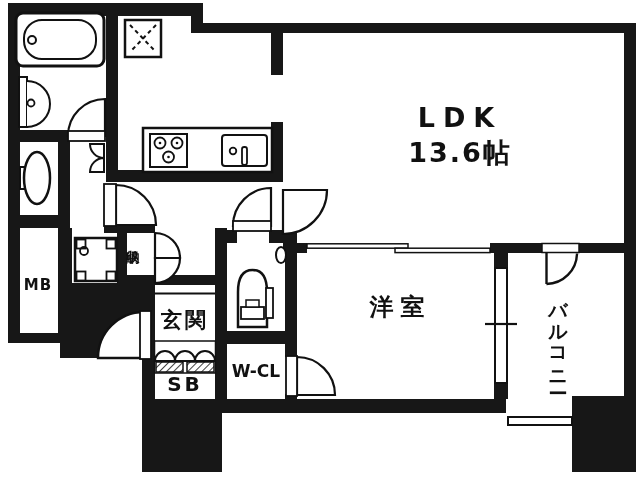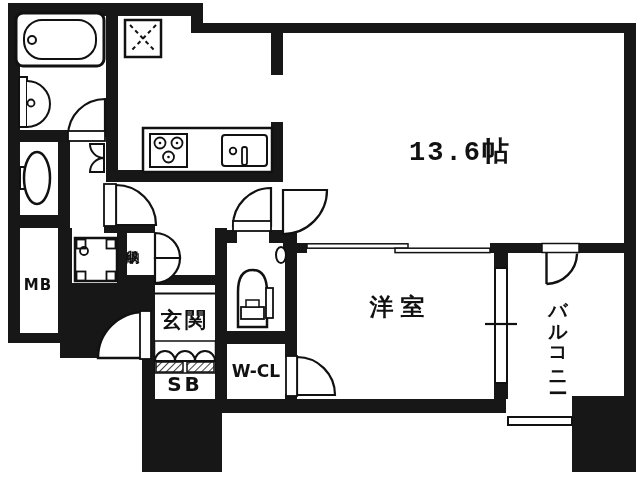--- a/index.html
+++ b/index.html
@@ -169,21 +169,22 @@
       <rect x="156" y="362" width="27" height="10" stroke-width="1.5" fill="url(#hatch)"></rect>
       <rect x="187" y="362" width="27" height="10" stroke-width="1.5" fill="url(#hatch)"></rect>
     </g>
 
     <g>
       <rect x="155" y="285" width="60" height="8" fill="#fff" stroke="none"></rect>
       <line x1="155" y1="293.5" x2="215" y2="293.5" stroke-width="1.8"></line>
     </g>
   </svg>
 
-  <div class="lbl" style="left:385px;top:139px;width:150px;text-align:center;font-size:27px;letter-spacing:2px;font-family:Liberation Mono, monospace;">13.6帖</div>
+  <div class="lbl" style="left:390px;top:104px;width:140px;text-align:center;font-size:27px;letter-spacing:8px;">LDK</div>
+  <div class="lbl" style="left:385px;top:139px;width:150px;text-align:center;font-size:27px;letter-spacing:2px;">13.6帖</div>
 
   <div class="lbl" style="left:343px;top:295px;width:115px;text-align:center;font-size:24px;letter-spacing:7px;">洋室</div>
 
   <div class="lbl vert" style="left:548px;top:288px;height:125px;font-size:19px;letter-spacing:2px;">バルコニー</div>
 
   <div class="lbl" style="left:16px;top:278px;width:44px;text-align:center;font-size:15px;letter-spacing:1px;">MB</div>
 
   <div class="lbl" style="left:155px;top:374px;width:60px;text-align:center;font-size:20px;letter-spacing:3px;">SB</div>
 
   <div class="lbl" style="left:153px;top:309px;width:64px;text-align:center;font-size:21px;letter-spacing:3px;">玄関</div>

